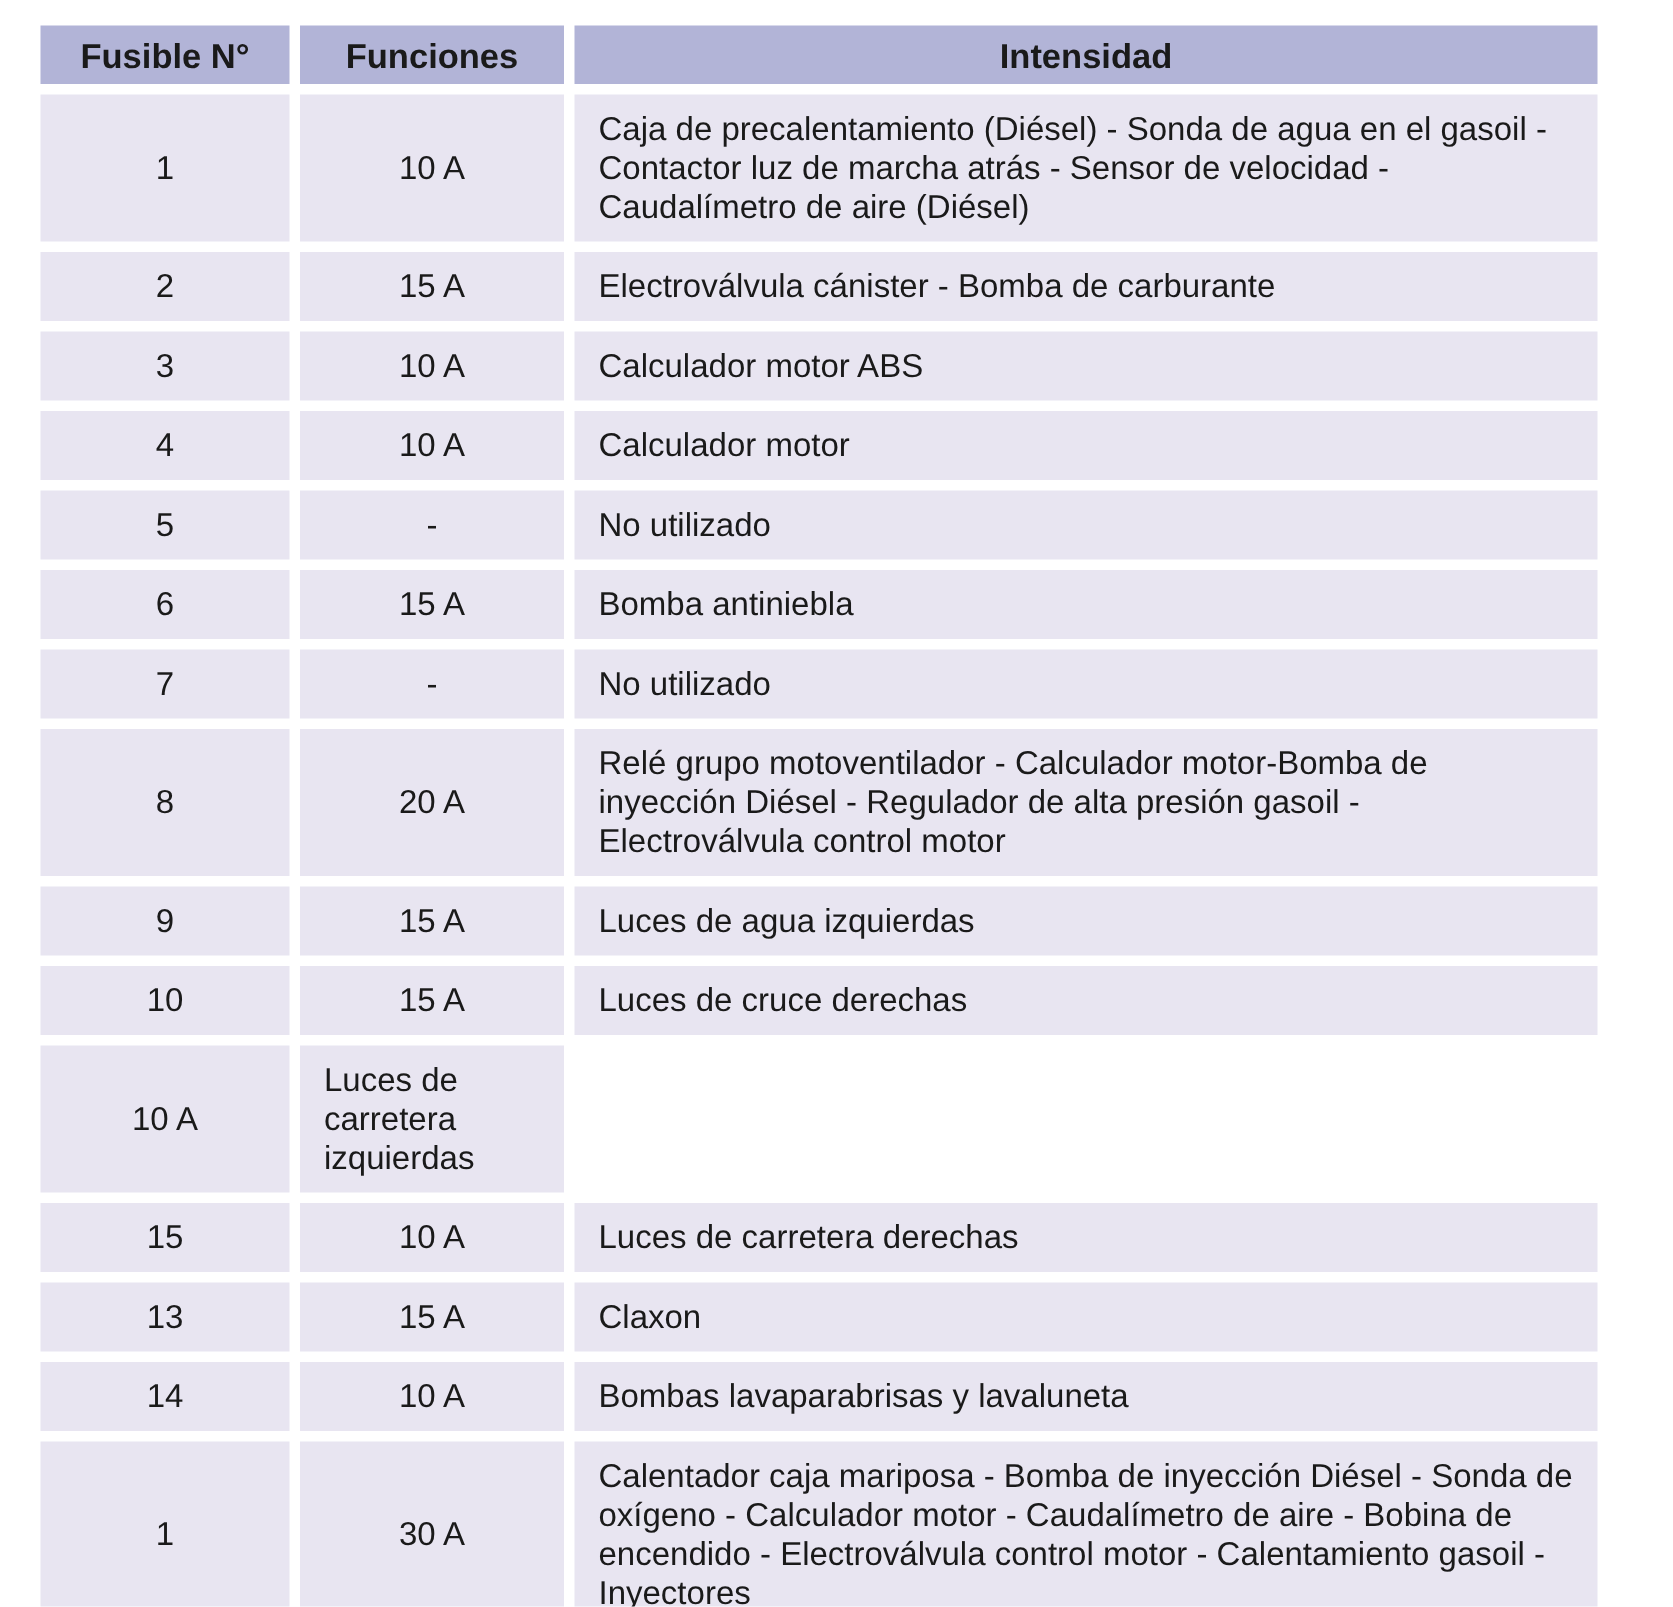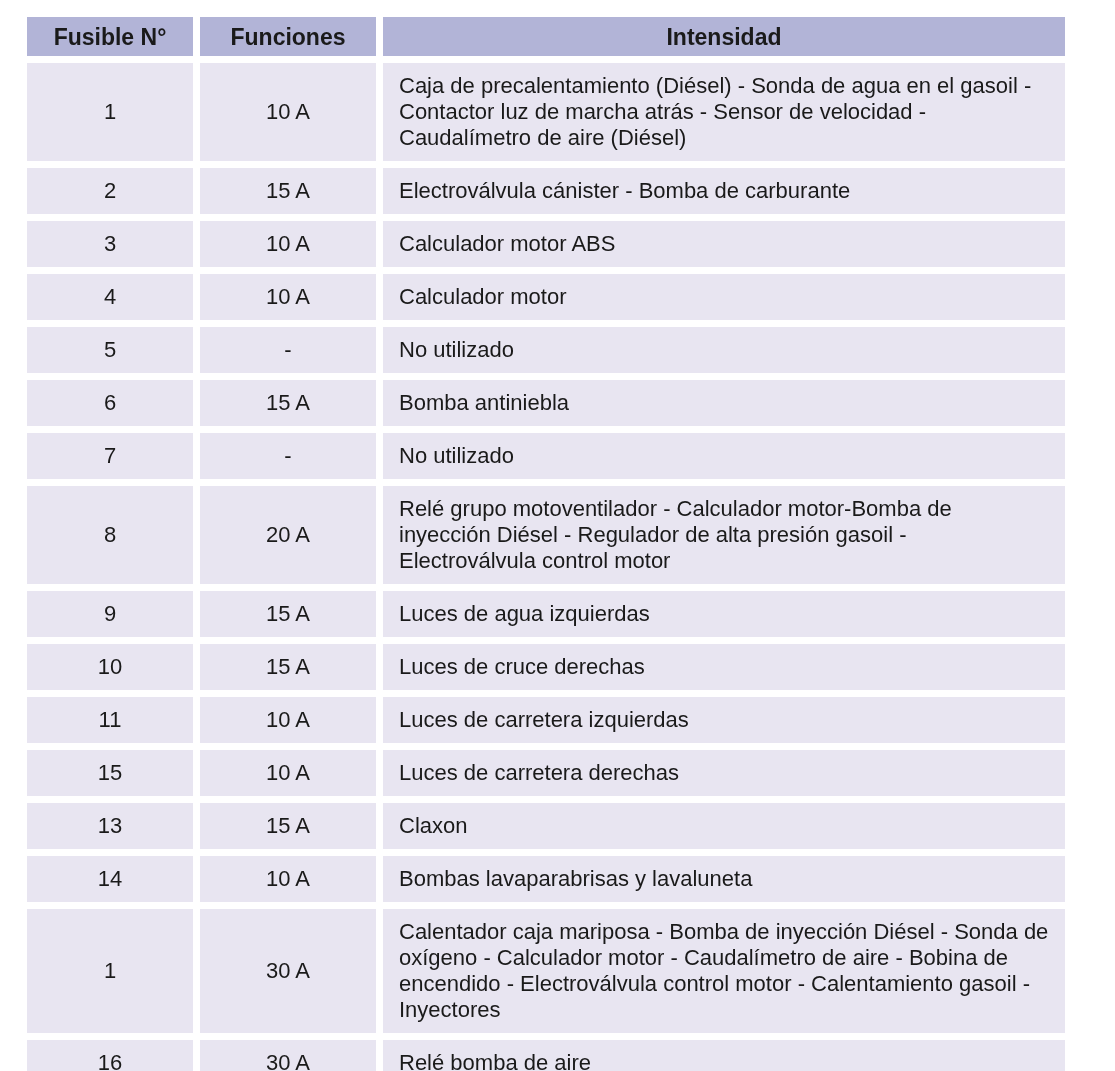--- a/index.html
+++ b/index.html
@@ -106,21 +106,20 @@
           <div class="cell c1">9</div>
           <div class="cell c2">15 A</div>
           <div class="cell c3">Luces de agua izquierdas</div>
         </div>
         <div class="trow">
           <div class="cell c1">10</div>
           <div class="cell c2">15 A</div>
           <div class="cell c3">Luces de cruce derechas</div>
         </div>
         <div class="trow">
-          <div class="cell c1">11</div>
           <div class="cell c2">10 A</div>
           <div class="cell c3">Luces de carretera izquierdas</div>
         </div>
         <div class="trow">
           <div class="cell c1">15</div>
           <div class="cell c2">10 A</div>
           <div class="cell c3">Luces de carretera derechas</div>
         </div>
         <div class="trow">
           <div class="cell c1">13</div>

